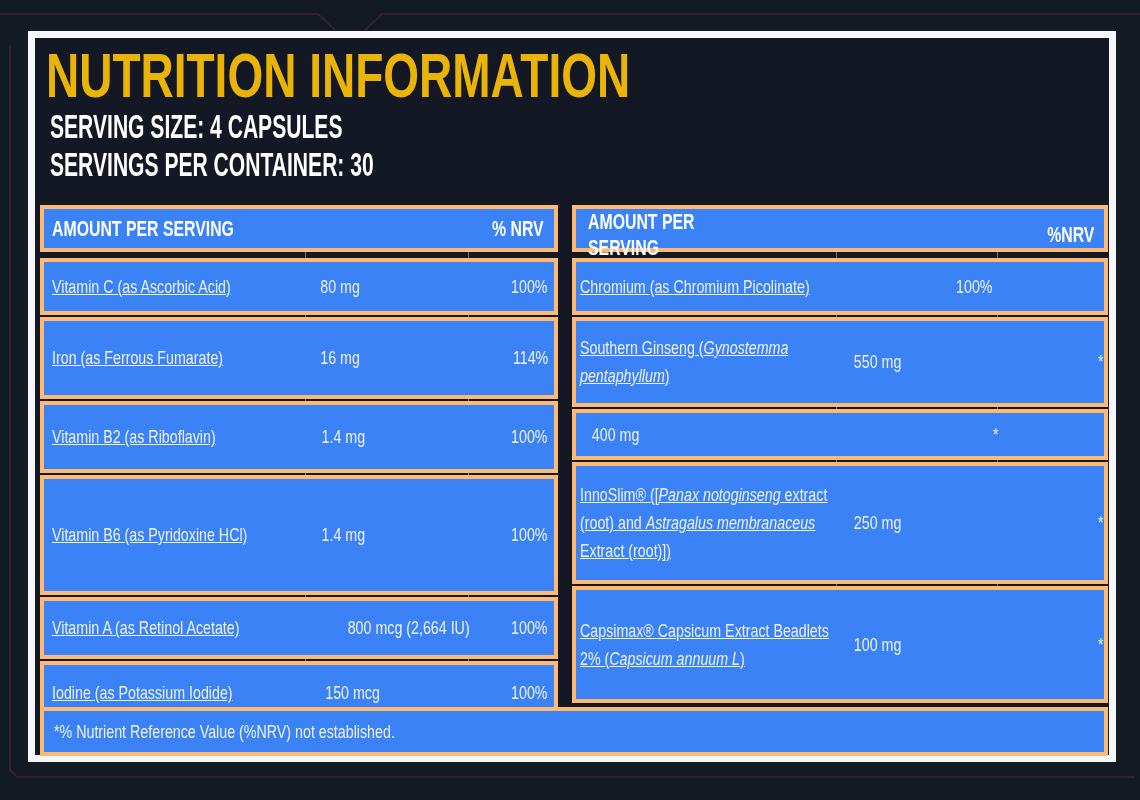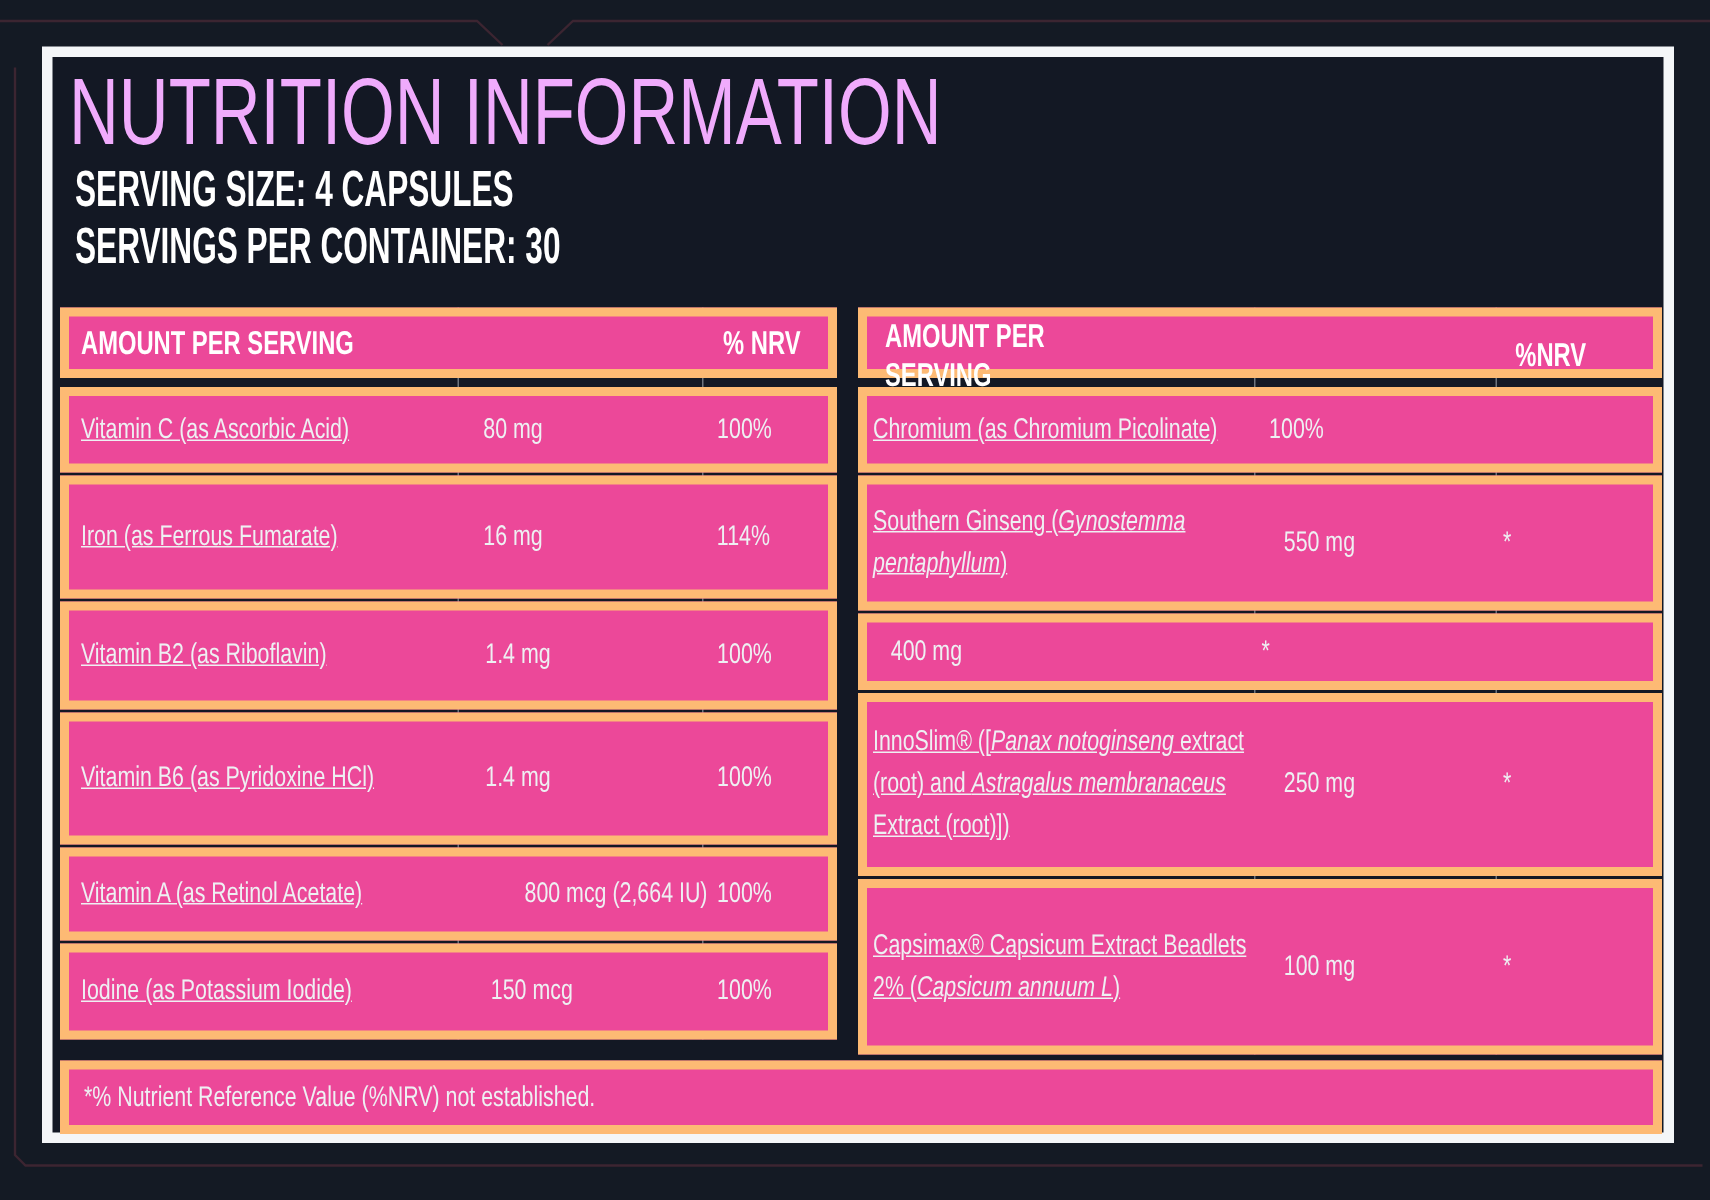--- a/index.html
+++ b/index.html
@@ -8,50 +8,50 @@
   .stage { position:relative; width:1140px; height:800px; background:#141a24; overflow:hidden; }
 
   
   .decor { position:absolute; left:0; top:0; width:1140px; height:800px; }
 
   
   .frame { position:absolute; left:28px; top:31px; width:1088px; height:731px;
            border:7px solid #f4f6f8; background:#131824; }
 
   
-  .title { position:absolute; left:46px; top:42px; color:#f0abfc; font-weight:normal;
+  .title { position:absolute; left:46px; top:42px; color:#eab308; font-weight:bold;
            font-size:63px; line-height:66px; white-space:nowrap; }
   .title .cx { display:inline-block; transform:scaleX(.73); transform-origin:0 50%; }
   .subline { position:absolute; left:50px; color:#ffffff; font-weight:bold;
              font-size:34px; line-height:28px; white-space:nowrap; }
   .subline .cx { display:inline-block; transform:scaleX(.62); transform-origin:0 50%; }
   .sub1 { top:112px; } .sub2 { top:150px; }
 
   
   .ntable { position:absolute; top:205px; }
   .t-left  { left:40px;  width:518px; }
   .t-right { left:572px; width:536px; }
   .vline { position:absolute; top:0; bottom:0; width:1px; background:#6e747e; }
   .t-left  .vl1 { left:265px; } .t-left  .vl2 { left:428px; }
   .t-right .vl1 { left:264px; } .t-right .vl2 { left:425px; }
 
-  .box { position:relative; border:6px solid #fdba74; background:#ec4899; color:#eef0f3; }
+  .box { position:relative; border:4px solid #fdba74; background:#3b82f6; color:#eef0f3; }
   .thead { display:grid; align-items:center; height:47px; margin-bottom:6px;
            font-weight:bold; font-size:22px; color:#ffffff; }
   .row { display:grid; align-items:center; margin-top:2px; font-size:19px; line-height:28px; }
   .row:first-of-type { margin-top:0; }
   .t-left  .thead, .t-left  .row { grid-template-columns:263px 163px 1fr; }
   .t-right .thead, .t-right .row { grid-template-columns:262px 161px 1fr; }
 
   .c-name { padding:6px 4px 6px 8px; overflow:visible;text-decoration:underline; }
   .c-name .wrapblk { display:block; width:133.34%; transform:scaleX(.75); transform-origin:0 50%; }
   .t-right .c-name { padding-left:4px; }
   .c-amt { display:flex; justify-content:flex-start; padding-right:16px; white-space:nowrap; }
   .c-amt .cxr { display:inline-block; transform:scaleX(.75); transform-origin:100% 50%; }
-  .c-nrv { display:flex; justify-content:flex-start; white-space:nowrap; }
+  .c-nrv { display:flex; justify-content:flex-end; white-space:nowrap; }
   .c-nrv .cxc { display:inline-block; transform:scaleX(.75); transform-origin:50% 50%; }
   .thead .h-label { padding-left:8px; }
   .thead .h-label .cxl { display:inline-block; transform:scaleX(.72); transform-origin:0 50%; }
   .t-right .thead .h-label { padding-left:12px; }
   .thead .c-nrv .cxc { transform:scaleX(.72); }
   .it { font-style:italic; }
 
   
   .footnote { position:absolute; left:40px; top:707px; width:1068px; height:49px;
               display:flex; align-items:center; font-size:19px; padding-left:10px; }
@@ -112,21 +112,21 @@
       <div class="c-name">
           <span class="wrapblk"><span>Vitamin B2 (as Riboflavin)</span></span>
         </div>
       <div class="c-amt">
           <span class="cxr">1.4 mg</span>
         </div>
       <div class="c-nrv">
           <span class="cxc">100%</span>
         </div>
     </div>
-    <div class="box row" style="height:88px">
+    <div class="box row" style="height:120px">
       <div class="c-name">
           <span class="wrapblk"><span>Vitamin B6 (as Pyridoxine HCl)</span></span>
         </div>
       <div class="c-amt">
           <span class="cxr">1.4 mg</span>
         </div>
       <div class="c-nrv">
           <span class="cxc">100%</span>
         </div>
     </div>

